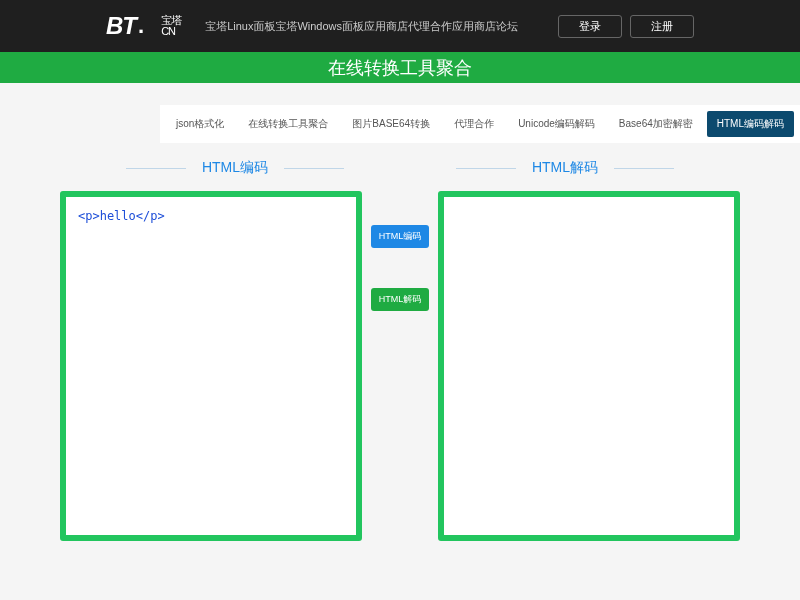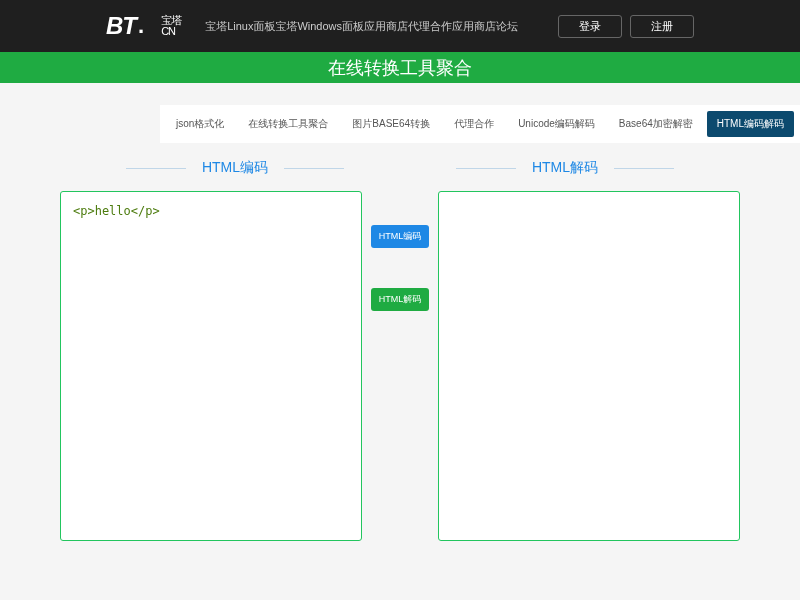--- a/index.html
+++ b/index.html
@@ -26,21 +26,21 @@
 .tab.active { background:#0c4a6e; color:#fff; border-radius:2px; }
 
 
 .titles { display:flex; justify-content:space-between; padding:0 70px; margin-top:16px; }
 .title-col { flex:1; display:flex; align-items:center; justify-content:center; gap:16px; }
 .line { height:1px; background:#c0d6e8; width:60px; }
 .title-text { color:#1e88e5; font-size:14px; }
 
 
 .content { display:flex; padding:14px 60px 0; gap:8px; }
-.textarea { flex:1; background:#fff; border:1px solid #22c55e; border-radius:3px; height:350px; padding:12px; font-family:monospace; font-size:12px; color:#4d7c0f; resize:none; outline:none; }
+.textarea { flex:1; background:#fff; border:6px solid #22c55e; border-radius:3px; height:350px; padding:12px; font-family:monospace; font-size:12px; color:#1d4ed8; resize:none; outline:none; }
 .mid { display:flex; flex-direction:column; gap:40px; align-items:center; padding-top:34px; width:60px; }
 .btn { font-size:9px; color:#fff; padding:5px 8px; border-radius:3px; border:none; cursor:pointer; white-space:nowrap; }
 .btn.blue { background:#1e88e5; }
 .btn.green { background:#1fab42; }
 </style>
 </head>
 <body>
 
 <div class="header">
   <div class="logo">

